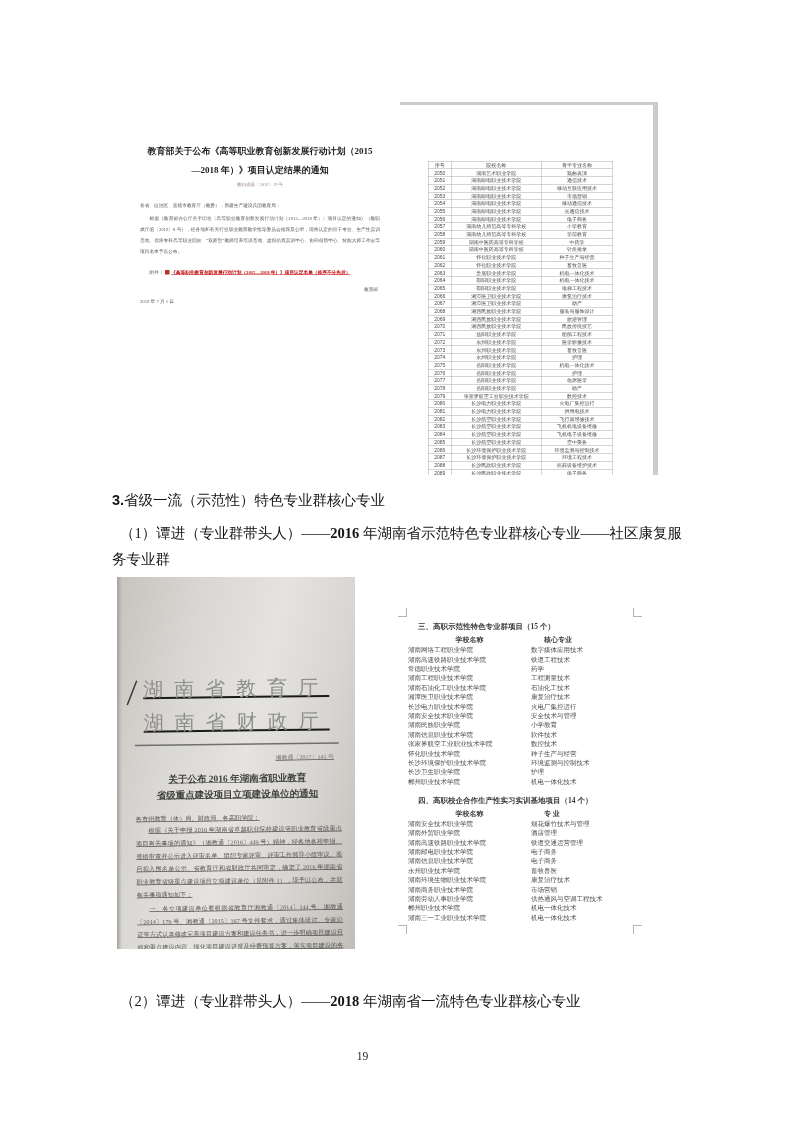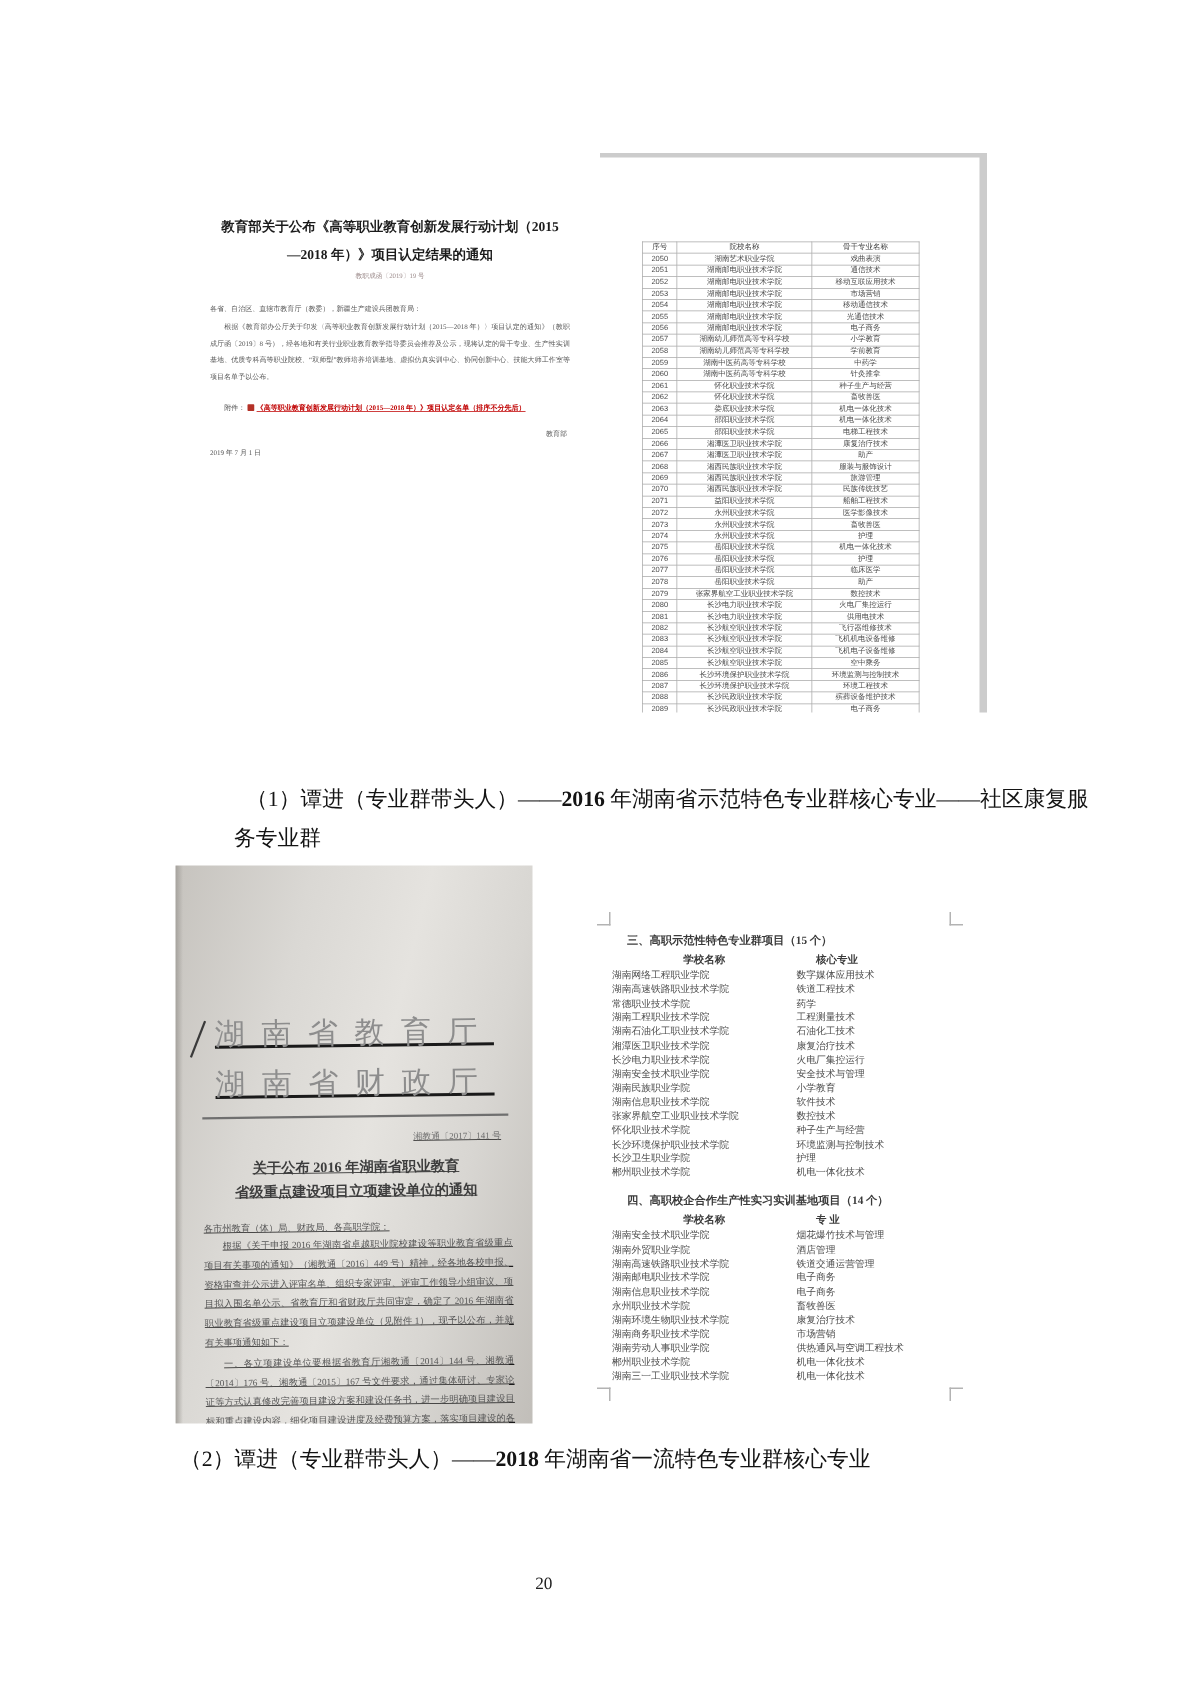--- a/index.html
+++ b/index.html
@@ -307,21 +307,24 @@
               <td>2089</td>
               <td>长沙民政职业技术学院</td>
               <td>电子商务</td>
             </tr>
           </tbody>
       </table>
 
     </div>
   </div>
 
-  <div class="mid" style="top:520px;text-indent:8px;margin-left:44px;">
+  <div class="mid" style="top:487px;">
+    <span class="num">3.</span><span>省级一流（示范性）特色专业群核心专业</span>
+  </div>
+  <div class="mid" style="top:520px;text-indent:8px;">
     <span>（1）谭进（专业群带头人）——</span><span class="year">2016</span><span> 年湖南省示范特色专业群核心专业——社区康复服务专业群</span>
   </div>
 
   <div id="photo-wrap">
     <div id="photo-inner">
       <div class="slash"></div>
       <div class="lh-block">
         <div class="lh">湖南省教育厅</div>
         <div class="lh">湖南省财政厅</div>
       </div>
@@ -458,18 +461,18 @@
             <span class="plist-major">机电一体化技术</span>
           </div>
           <div class="plist-row">
             <span class="plist-school">湖南三一工业职业技术学院</span>
             <span class="plist-major">机电一体化技术</span>
           </div>
         </div>
     </div>
   </div>
 
-  <div class="mid" style="top:960px;text-indent:8px;">
+  <div class="mid" style="top:988px;text-indent:8px;">
     <span>（2）谭进（专业群带头人）——</span><span class="year">2018</span><span> 年湖南省一流特色专业群核心专业</span>
   </div>
-  <div class="pageno">20</div>
+  <div class="pageno">19</div>
 
 </div>
 
 </body></html>

